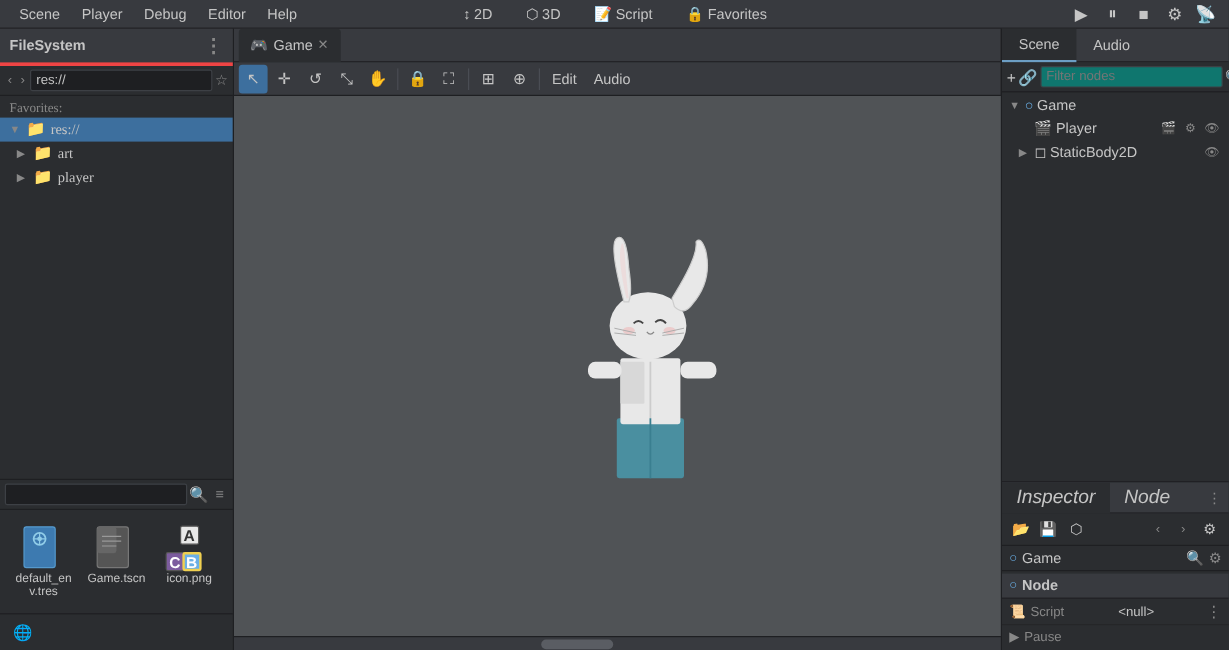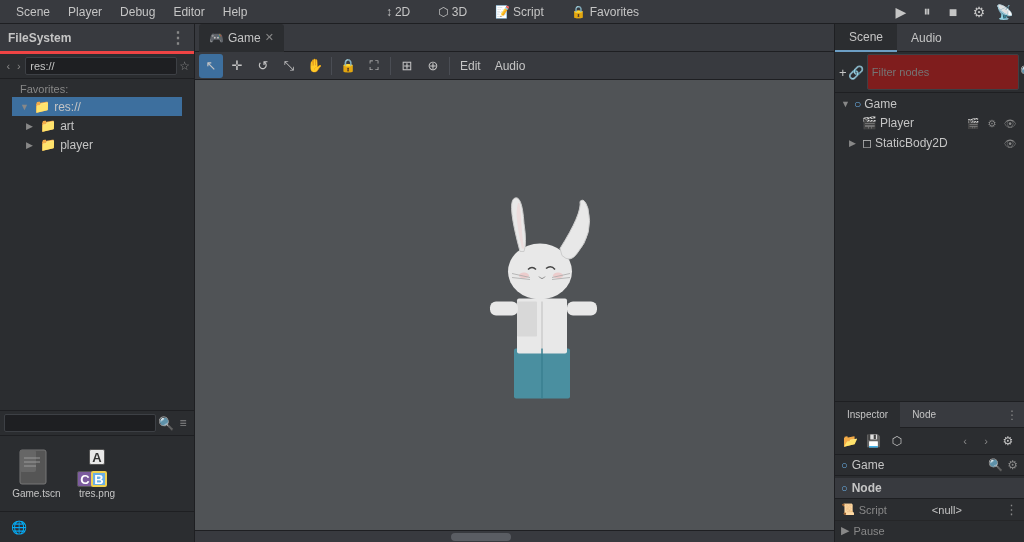--- a/index.html
+++ b/index.html
@@ -132,21 +132,22 @@
       display: flex;
       align-items: center;
       justify-content: center;
       cursor: pointer;
       color: #888;
     }
 
     .fs-tree {
       flex: 1;
       overflow-y: auto;
-      padding: 2px 12px;
+      padding: 2px 0;
+      font-family: Liberation Serif, serif;
     }
     .fs-favorites {
       padding: 2px 8px;
       color: #888;
       font-size: 11px;
     }
     .fs-tree-item {
       display: flex;
       align-items: center;
       padding: 2px 8px;
@@ -414,27 +415,27 @@
       display: flex;
       align-items: center;
       justify-content: center;
       cursor: pointer;
       border-radius: 2px;
       font-size: 13px;
       color: #c5c5c5;
     }
     .scene-filter {
       flex: 1;
-      background: #7f1d1d;
+      background: #0f766e;
       border: 1px solid #3d4045;
       color: #c5c5c5;
       padding: 1px 4px;
       font-size: 11px;
       border-radius: 2px;
-      height: 36px;
+      height: 18px;
     }
     .scene-search-icon {
       color: #888;
       font-size: 12px;
     }
 
     .scene-tree {
       flex: 1;
       overflow-y: auto;
       padding: 2px 0;
@@ -473,24 +474,25 @@
     .inspector-tabs {
       display: flex;
       align-items: center;
       background: #383a3f;
       height: 26px;
       border-bottom: 1px solid #1e1f22;
     }
     .inspector-tab {
       padding: 3px 12px;
       cursor: pointer;
-      font-size: 10px;
+      font-size: 16px;
       height: 26px;
       display: flex;
       align-items: center;
+      font-style: italic;
     }
     .inspector-tab.active { background: #2b2d30; }
     .inspector-tab-options {
       margin-left: auto;
       padding: 0 6px;
       cursor: pointer;
       color: #888;
     }
 
     .inspector-toolbar {
@@ -664,20 +666,33 @@
     </div>
 
     <div class="fs-search-bar">
       <input class="fs-search-input" placeholder="" style="">
       <div class="fs-search-btn">🔍</div>
       <div class="fs-list-btn">≡</div>
     </div>
 
     <div class="fs-files-grid">
 
+      <div class="fs-file-item">
+        <div class="fs-file-icon env">
+          <svg width="36" height="40" viewBox="0 0 36 40">
+            <rect x="2" y="2" width="26" height="34" rx="2" fill="#3d7ab0" stroke="#5599cc" stroke-width="1"></rect>
+            <rect x="2" y="2" width="26" height="34" rx="2" fill="none"></rect>
+            <circle cx="15" cy="12" r="5" fill="none" stroke="#90cce8" stroke-width="1.5"></circle>
+            <circle cx="15" cy="12" r="2" fill="#90cce8"></circle>
+            <line x1="15" y1="7" x2="15" y2="17" stroke="#90cce8" stroke-width="1"></line>
+            <line x1="10" y1="12" x2="20" y2="12" stroke="#90cce8" stroke-width="1"></line>
+          </svg>
+        </div>
+        <div class="fs-file-label">default_env.tres</div>
+      </div>
 
       <div class="fs-file-item">
         <div class="fs-file-icon tscn">
           <svg width="36" height="40" viewBox="0 0 36 40">
             <rect x="2" y="2" width="26" height="34" rx="2" fill="#555" stroke="#777" stroke-width="1"></rect>
             <rect x="2" y="2" width="16" height="22" rx="2" fill="#666"></rect>
             <line x1="6" y1="10" x2="22" y2="10" stroke="#999" stroke-width="1"></line>
             <line x1="6" y1="14" x2="22" y2="14" stroke="#999" stroke-width="1"></line>
             <line x1="6" y1="18" x2="18" y2="18" stroke="#999" stroke-width="1"></line>
           </svg>
@@ -686,21 +701,21 @@
       </div>
 
       <div class="fs-file-item">
         <div class="fs-file-icon" style="height:40px;width:40px;">
           <div class="abc-block">
             <div class="abc-letter abc-A">A</div>
             <div class="abc-letter abc-C">C</div>
             <div class="abc-letter abc-B">B</div>
           </div>
         </div>
-        <div class="fs-file-label">tres.png</div>
+        <div class="fs-file-label">icon.png</div>
       </div>
     </div>
 
     <div class="fs-bottom-icons">
       <div class="bottom-icon-btn">🌐</div>
     </div>
   </div>
 
   <div class="center-panel">
 

